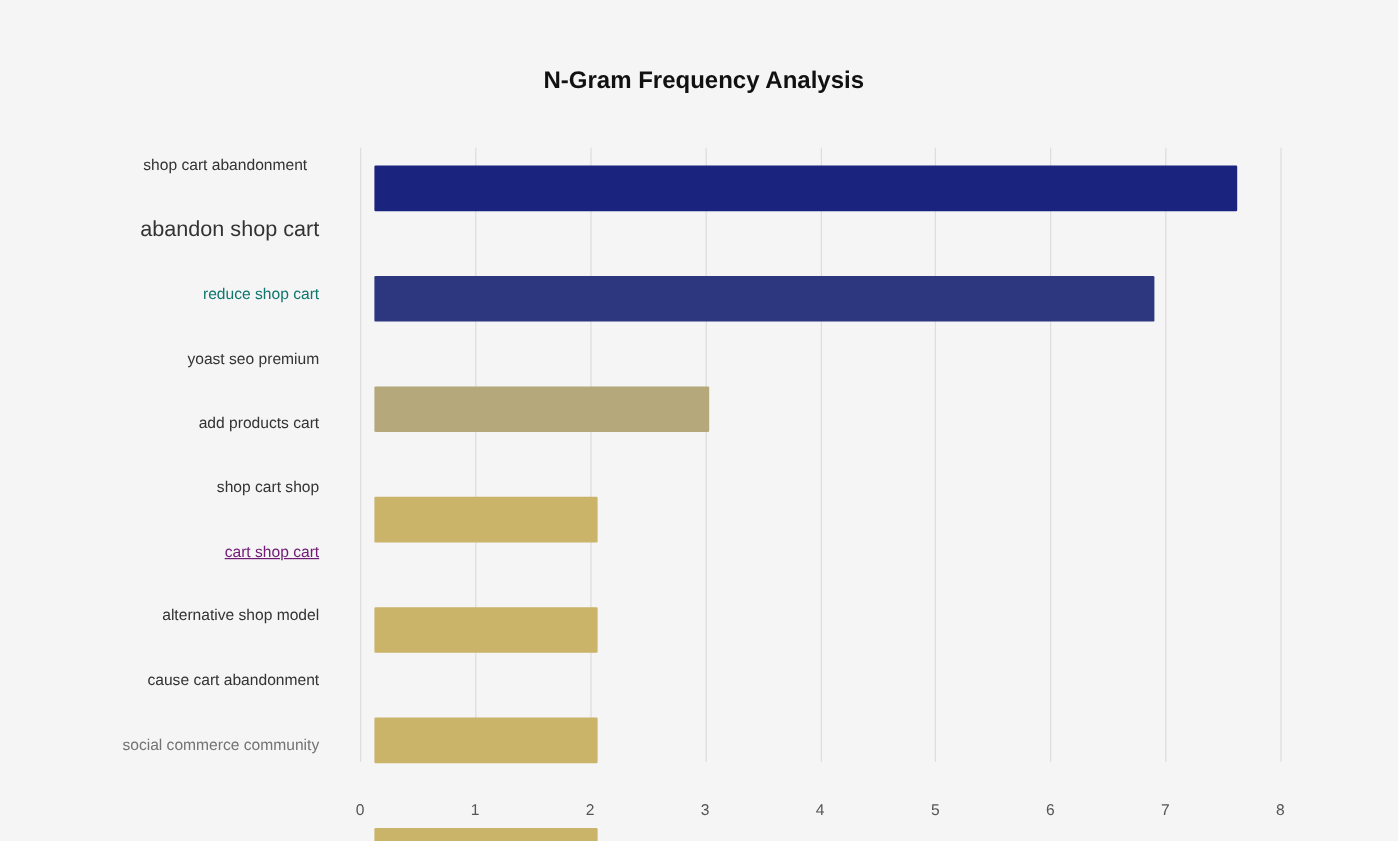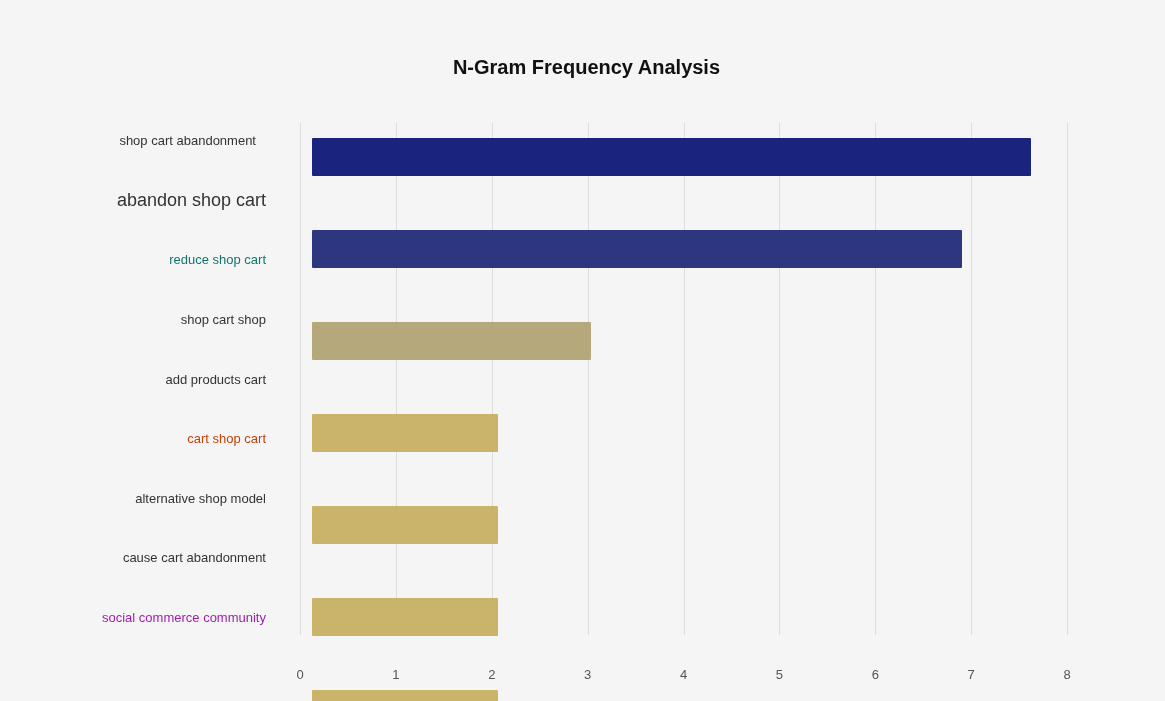--- a/index.html
+++ b/index.html
@@ -44,26 +44,27 @@
         <div style="position: absolute; left: 62.5%; top: 0px; bottom: 0px; width: 1px; background: rgb(221, 221, 221);"></div>
         <div style="position: absolute; left: 75%; top: 0px; bottom: 0px; width: 1px; background: rgb(221, 221, 221);"></div>
         <div style="position: absolute; left: 87.5%; top: 0px; bottom: 0px; width: 1px; background: rgb(221, 221, 221);"></div>
         <div style="position: absolute; left: 100%; top: 0px; bottom: 0px; width: 1px; background: rgb(221, 221, 221);"></div>
       </div>
 
     <div id="labels-col" style="position:absolute; left:-220px; top:0; width:220px; bottom:30px; display:flex; flex-direction:column;">
         <div style="flex: 1 1 0%; display: flex; align-items: center; justify-content: flex-end; padding-right: 20px; font-size: 13px; color: rgb(51, 51, 51);">shop cart abandonment</div>
         <div style="flex: 1 1 0%; display: flex; align-items: center; justify-content: flex-end; padding-right: 10px; font-size: 18px; color: rgb(51, 51, 51);">abandon shop cart</div>
         <div style="flex: 1 1 0%; display: flex; align-items: center; justify-content: flex-end; padding-right: 10px; font-size: 13px; color: #0f766e;">reduce shop cart</div>
+        <div style="flex: 1 1 0%; display: flex; align-items: center; justify-content: flex-end; padding-right: 10px; font-size: 13px; color: rgb(51, 51, 51);">yoast seo premium</div>
+        <div style="flex: 1 1 0%; display: flex; align-items: center; justify-content: flex-end; padding-right: 10px; font-size: 13px; color: rgb(51, 51, 51);">add products cart</div>
         <div style="flex: 1 1 0%; display: flex; align-items: center; justify-content: flex-end; padding-right: 10px; font-size: 13px; color: rgb(51, 51, 51);">shop cart shop</div>
-        <div style="flex: 1 1 0%; display: flex; align-items: center; justify-content: flex-end; padding-right: 10px; font-size: 13px; color: rgb(51, 51, 51);">add products cart</div>
-        <div style="flex: 1 1 0%; display: flex; align-items: center; justify-content: flex-end; padding-right: 10px; font-size: 13px; color: #c2410c;">cart shop cart</div>
+        <div style="flex: 1 1 0%; display: flex; align-items: center; justify-content: flex-end; padding-right: 10px; font-size: 13px; color: #701a75; text-decoration: underline;">cart shop cart</div>
         <div style="flex: 1 1 0%; display: flex; align-items: center; justify-content: flex-end; padding-right: 10px; font-size: 13px; color: rgb(51, 51, 51);">alternative shop model</div>
         <div style="flex: 1 1 0%; display: flex; align-items: center; justify-content: flex-end; padding-right: 10px; font-size: 13px; color: rgb(51, 51, 51);">cause cart abandonment</div>
-        <div style="flex: 1 1 0%; display: flex; align-items: center; justify-content: flex-end; padding-right: 10px; font-size: 13px; color: #a21caf;">social commerce community</div>
+        <div style="flex: 1 1 0%; display: flex; align-items: center; justify-content: flex-end; padding-right: 10px; font-size: 13px; color: #737373;">social commerce community</div>
       </div>
 
     <div id="bars-col" style="position:absolute; top:0; left:0; right:0; bottom:30px; display:flex; flex-direction:column;">
         <div style="flex: 1 1 0%; display: flex; align-items: center; padding: 3px 0px;">
           <div style="height: 38px; width: 100%; background: rgb(26, 35, 126); border-radius: 1px;"></div>
         </div>
         <div style="flex: 1 1 0%; display: flex; align-items: center; padding: 3px 0px;">
           <div style="height: 38px; width: 87.5%; background: rgb(44, 55, 128); border-radius: 1px;"></div>
         </div>
         <div style="flex: 1 1 0%; display: flex; align-items: center; padding: 3px 0px;">

